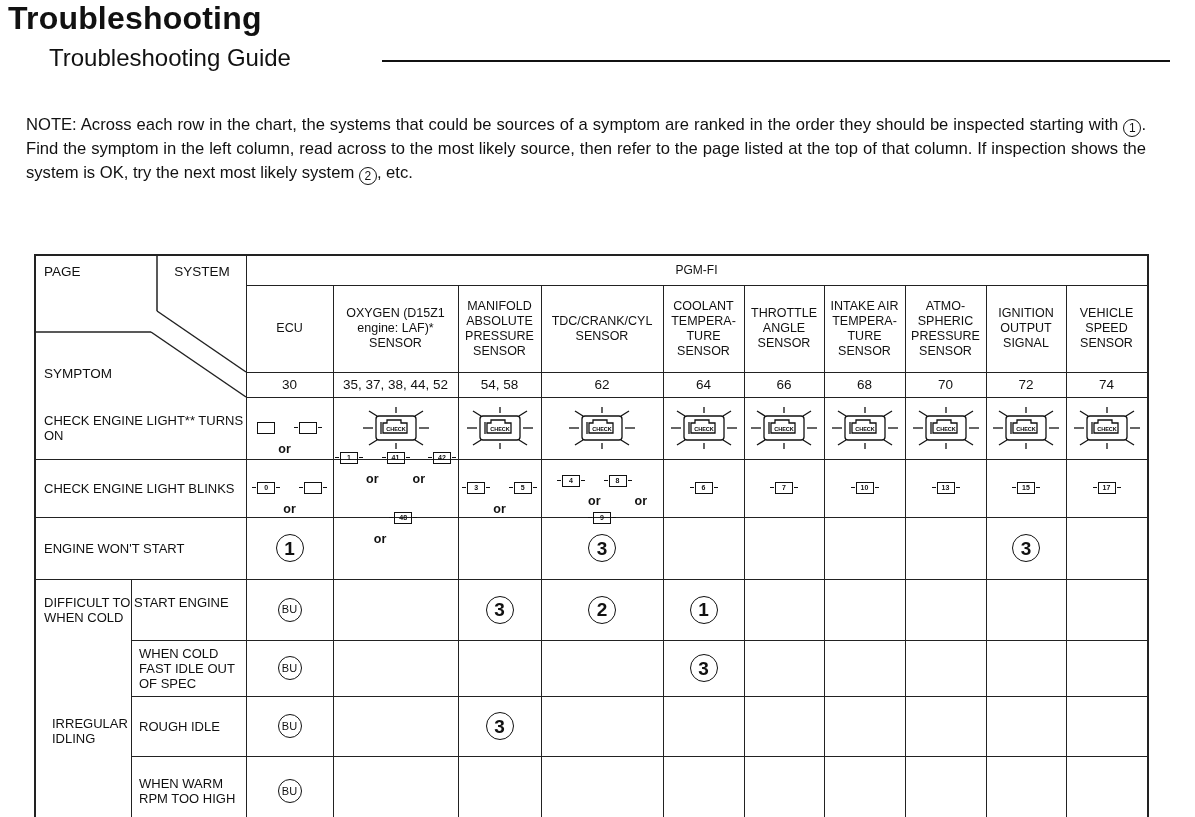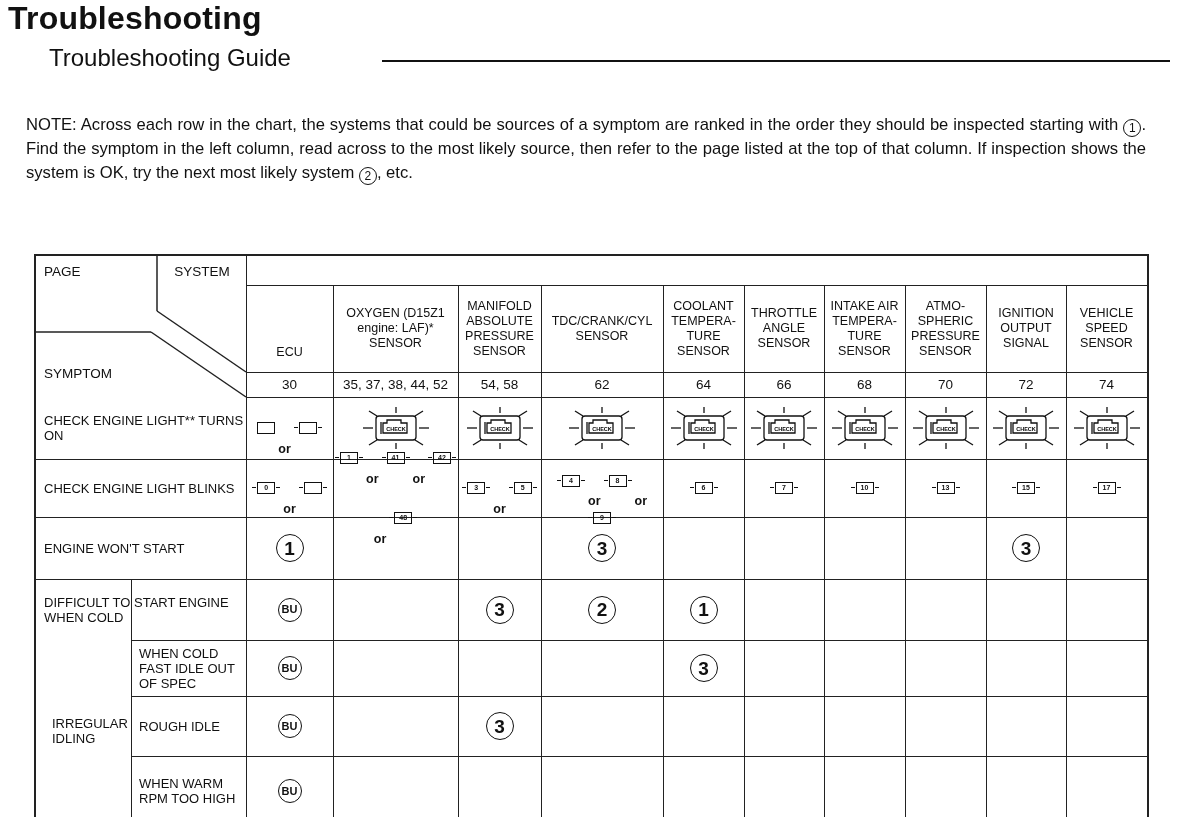--- a/index.html
+++ b/index.html
@@ -10,21 +10,21 @@
   .note { position:absolute; left:26px; top:113px; width:1120px; font-size:16.6px; line-height:23.5px; text-align:justify; }
   .note p { margin:0; }
   .circ { display:inline-block; width:16px; height:16px; border:1.3px solid #111; border-radius:50%; text-align:center; font-size:12px; line-height:16px; vertical-align:-2px; }
 
   .tbl { position:absolute; left:34px; top:254px; width:1111px; height:570px; border-left:2px solid #222; border-top:2px solid #222; border-right:2px solid #222; }
   .cell { position:absolute; box-sizing:border-box; display:flex; align-items:center; justify-content:center; text-align:center; font-size:13px; line-height:15px; }
   .vl { position:absolute; width:0; border-left:1.5px solid #222; }
   .hl { position:absolute; height:0; border-top:1.5px solid #222; }
   .lbl { justify-content:flex-start; text-align:left; padding-left:8px; }
   .rank { width:28px; height:28px; border:1.6px solid #111; border-radius:50%; display:flex; align-items:center; justify-content:center; font-size:19px; font-weight:bold; box-sizing:border-box; }
-  .bu { width:24px; height:24px; border:1.6px solid #111; border-radius:50%; display:flex; align-items:center; justify-content:center; font-size:11px; font-weight:bold; box-sizing:border-box; }
+  .bu { width:24px; height:24px; border:1.6px solid #111; border-radius:50%; display:flex; align-items:center; justify-content:center; font-size:11px; font-weight:normal; box-sizing:border-box; }
   .cel { width:70px; height:44px; }
   .blink { display:inline-flex; align-items:center; font-size:12px; gap:3px; flex-wrap:wrap; justify-content:center; }
   .bcode { position:relative; display:inline-block; width:16px; height:10px; border:1.2px solid #111; font-size:7px; line-height:10px; text-align:center; font-weight:bold; margin:0 5px; }
   .bcode::before { content:""; position:absolute; left:-6px; top:4px; width:4px; border-top:1px solid #111; }
   .bcode::after { content:""; position:absolute; right:-6px; top:4px; width:4px; border-top:1px solid #111; }
   .or { font-size:12.5px; font-weight:bold;margin-top:42px; }
 </style>
 </head>
 <body>
 
@@ -40,20 +40,21 @@
 
   <div class="cell lbl" style="left:0;top:8px;width:100px;height:26px;align-items:flex-start;font-size:13.5px;">PAGE</div>
   <div class="cell" style="left:122px;top:8px;width:88px;height:26px;align-items:flex-start;font-size:13.5px;">SYSTEM</div>
   <div class="cell lbl" style="left:0;top:104px;width:120px;height:26px;font-size:13.5px;">SYMPTOM</div>
   <svg style="position:absolute;left:0;top:0;" width="212" height="142">
     <line x1="121" y1="0" x2="121" y2="55" stroke="#222" stroke-width="1.5"></line>
     <line x1="121" y1="55" x2="210" y2="116" stroke="#222" stroke-width="1.5"></line>
     <line x1="0" y1="76" x2="115" y2="76" stroke="#222" stroke-width="1.5"></line>
     <line x1="115" y1="76" x2="210" y2="141" stroke="#222" stroke-width="1.5"></line>
   </svg>
+  <div class="cell" style="left:210px;top:0;width:901px;height:29px;font-size:12px;">PGM-FI</div>
   <div id="dyn">
       <div class="hl" style="top:29px;left:210px;width:901px;"></div>
       <div class="hl" style="top:116px;left:210px;width:901px;"></div>
       <div class="hl" style="top:203px;left:0px;width:1111px;"></div>
       <div class="hl" style="top:261px;left:0px;width:1111px;"></div>
       <div class="hl" style="top:323px;left:0px;width:1111px;"></div>
       <div class="hl" style="top:384px;left:95px;width:1016px;"></div>
       <div class="hl" style="top:440px;left:95px;width:1016px;"></div>
       <div class="hl" style="top:500px;left:95px;width:1016px;"></div>
       <div class="hl" style="top:141px;left:210px;width:901px;"></div>
@@ -62,21 +63,21 @@
       <div class="vl" style="left:422px;top:29px;height:541px;"></div>
       <div class="vl" style="left:505px;top:29px;height:541px;"></div>
       <div class="vl" style="left:627px;top:29px;height:541px;"></div>
       <div class="vl" style="left:708px;top:29px;height:541px;"></div>
       <div class="vl" style="left:788px;top:29px;height:541px;"></div>
       <div class="vl" style="left:869px;top:29px;height:541px;"></div>
       <div class="vl" style="left:950px;top:29px;height:541px;"></div>
       <div class="vl" style="left:1030px;top:29px;height:541px;"></div>
       <div class="vl" style="left:210px;top:0px;height:570px;"></div>
       <div class="vl" style="left:95px;top:323px;height:247px;"></div>
-      <div class="cell" style="left:210px;top:29px;width:87px;height:87px;font-size:12.5px;padding:15px 2px;margin-top:24px;">ECU</div>
+      <div class="cell" style="left:210px;top:29px;width:87px;height:87px;font-size:12.5px;padding:15px 2px;">ECU</div>
       <div class="cell" style="left:210px;top:116px;width:87px;height:25px;font-size:13.5px;">30</div>
       <div class="cell" style="left:297px;top:29px;width:125px;height:87px;font-size:12.5px;padding:0 2px;">OXYGEN (D15Z1 engine: LAF)* SENSOR</div>
       <div class="cell" style="left:297px;top:116px;width:125px;height:25px;font-size:13.5px;">35, 37, 38, 44, 52</div>
       <div class="cell" style="left:422px;top:29px;width:83px;height:87px;font-size:12.5px;padding:0 2px;">MANIFOLD ABSOLUTE PRESSURE SENSOR</div>
       <div class="cell" style="left:422px;top:116px;width:83px;height:25px;font-size:13.5px;">54, 58</div>
       <div class="cell" style="left:505px;top:29px;width:122px;height:87px;font-size:12.5px;padding:0 2px;">TDC/CRANK/CYL SENSOR</div>
       <div class="cell" style="left:505px;top:116px;width:122px;height:25px;font-size:13.5px;">62</div>
       <div class="cell" style="left:627px;top:29px;width:81px;height:87px;font-size:12.5px;padding:0 2px;">COOLANT TEMPERA-TURE SENSOR</div>
       <div class="cell" style="left:627px;top:116px;width:81px;height:25px;font-size:13.5px;">64</div>
       <div class="cell" style="left:708px;top:29px;width:80px;height:87px;font-size:12.5px;padding:0 2px;">THROTTLE ANGLE SENSOR</div>

